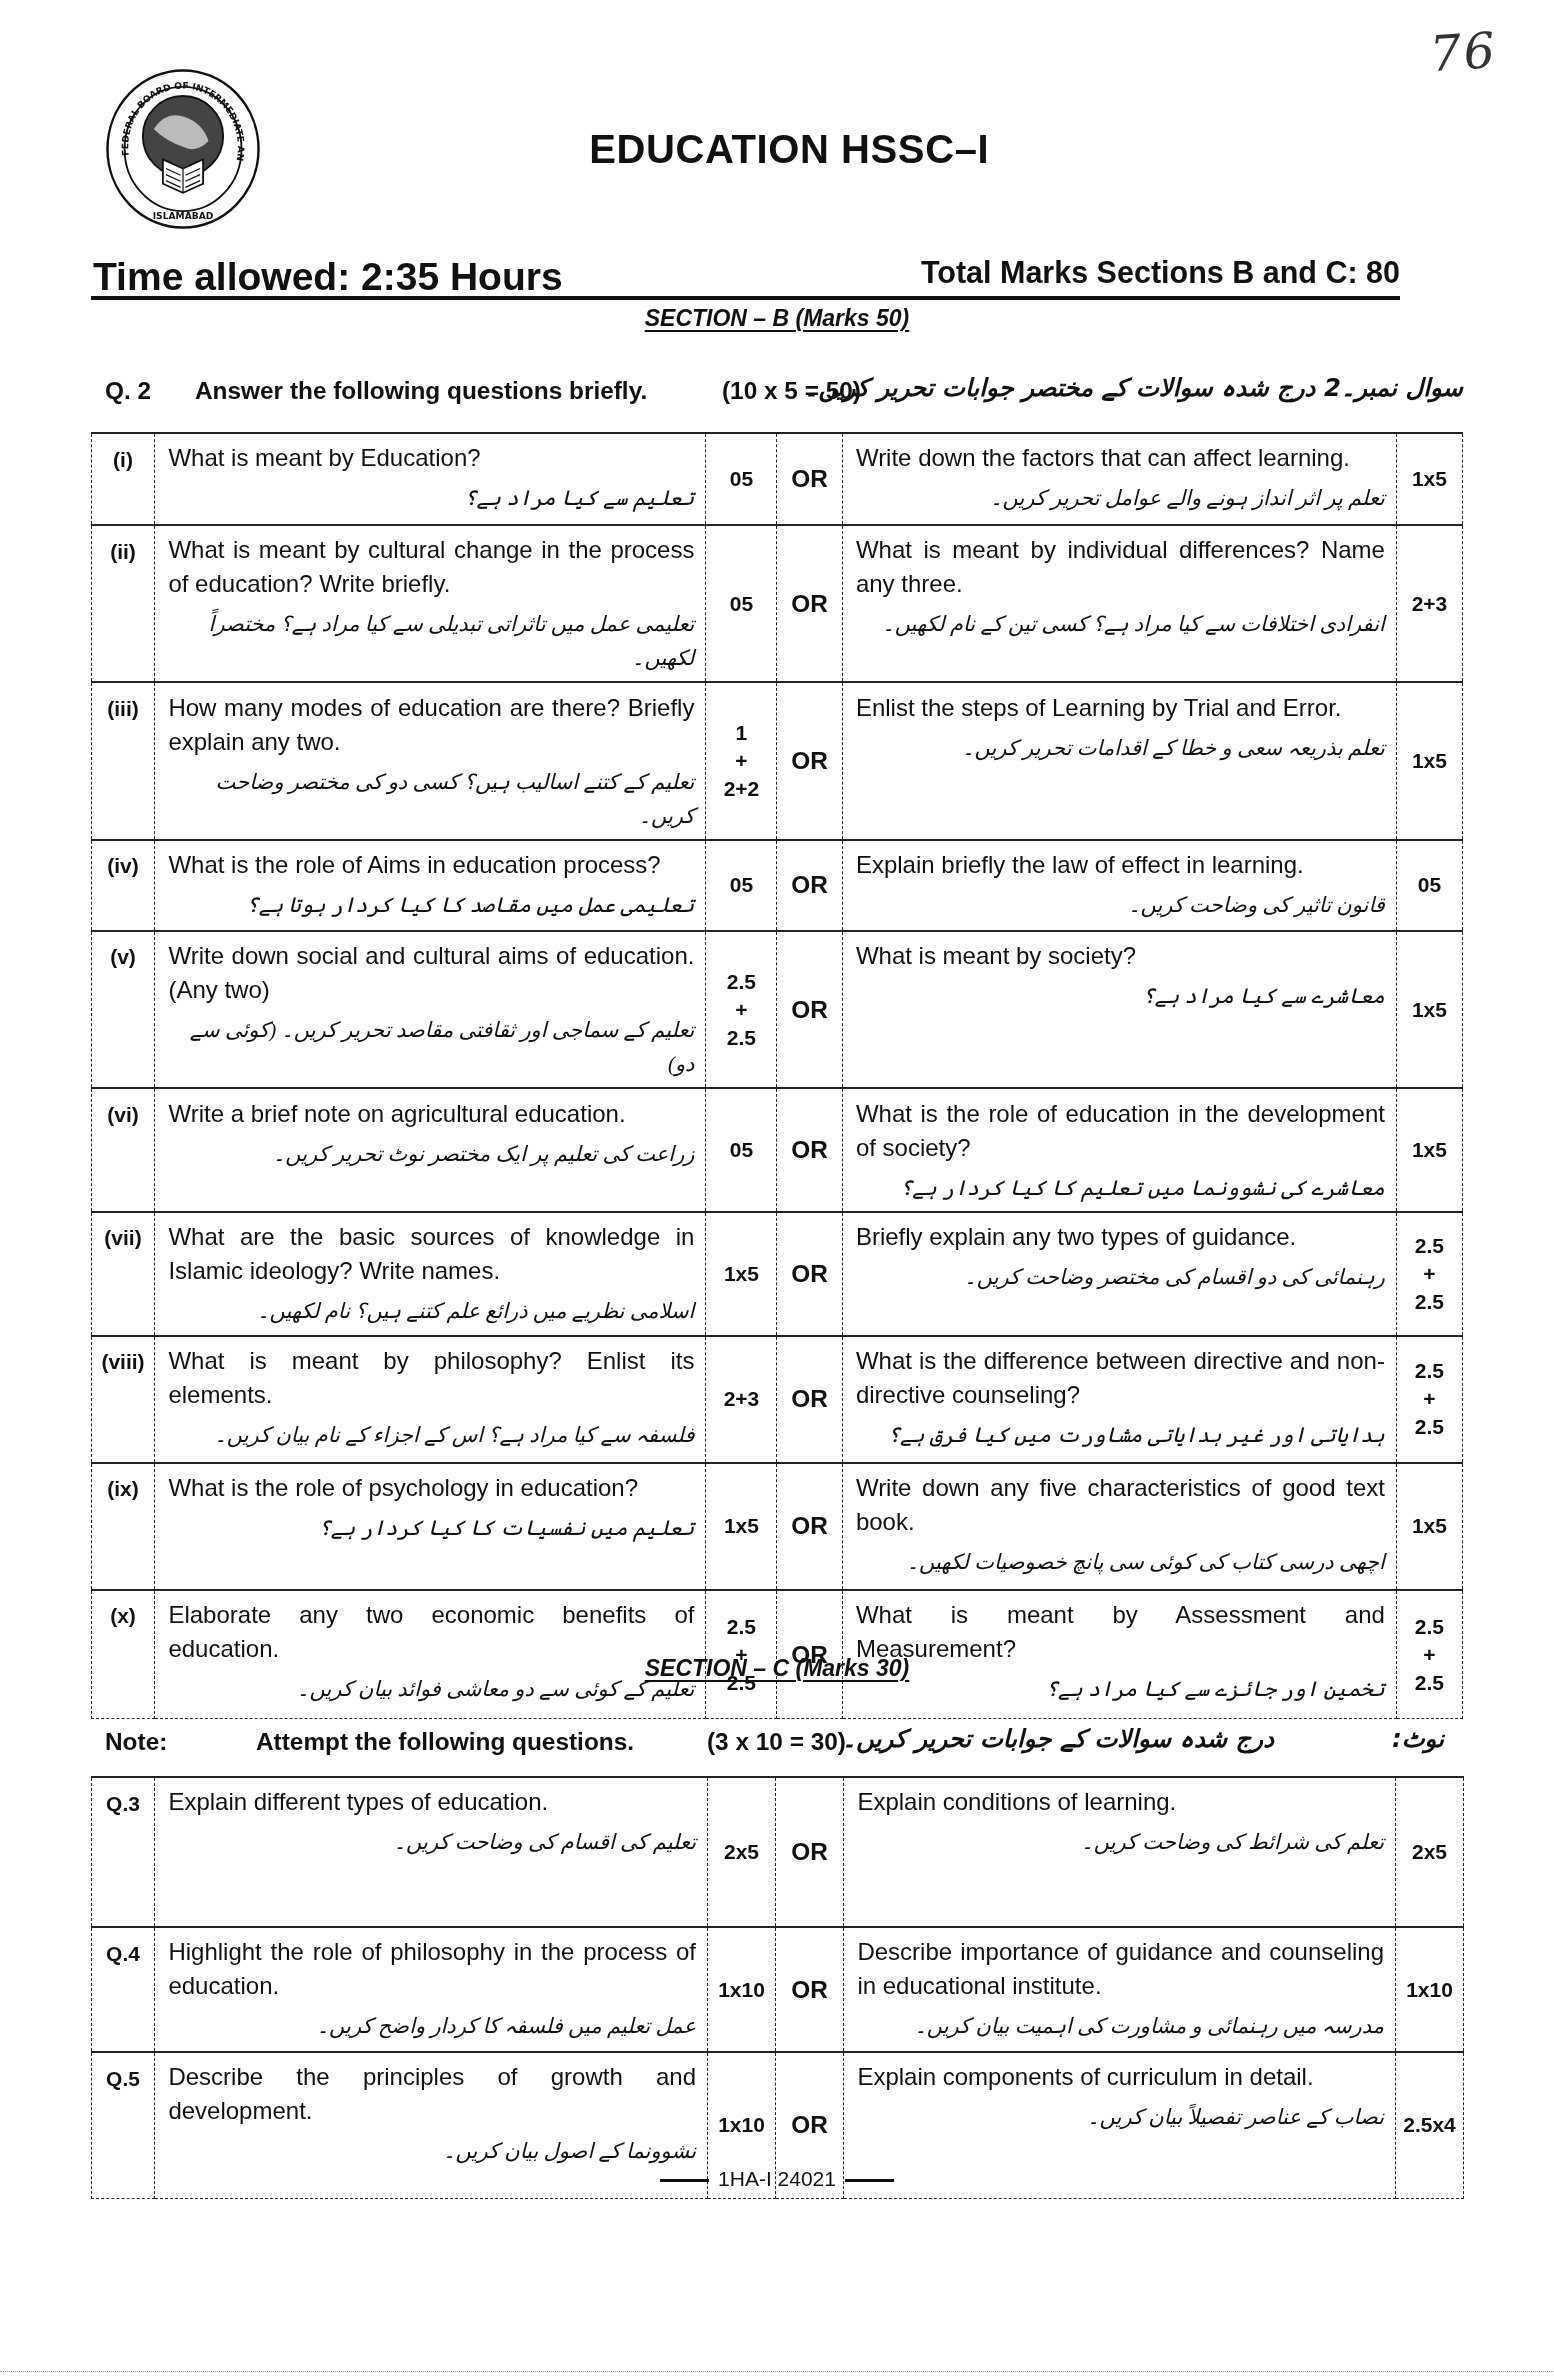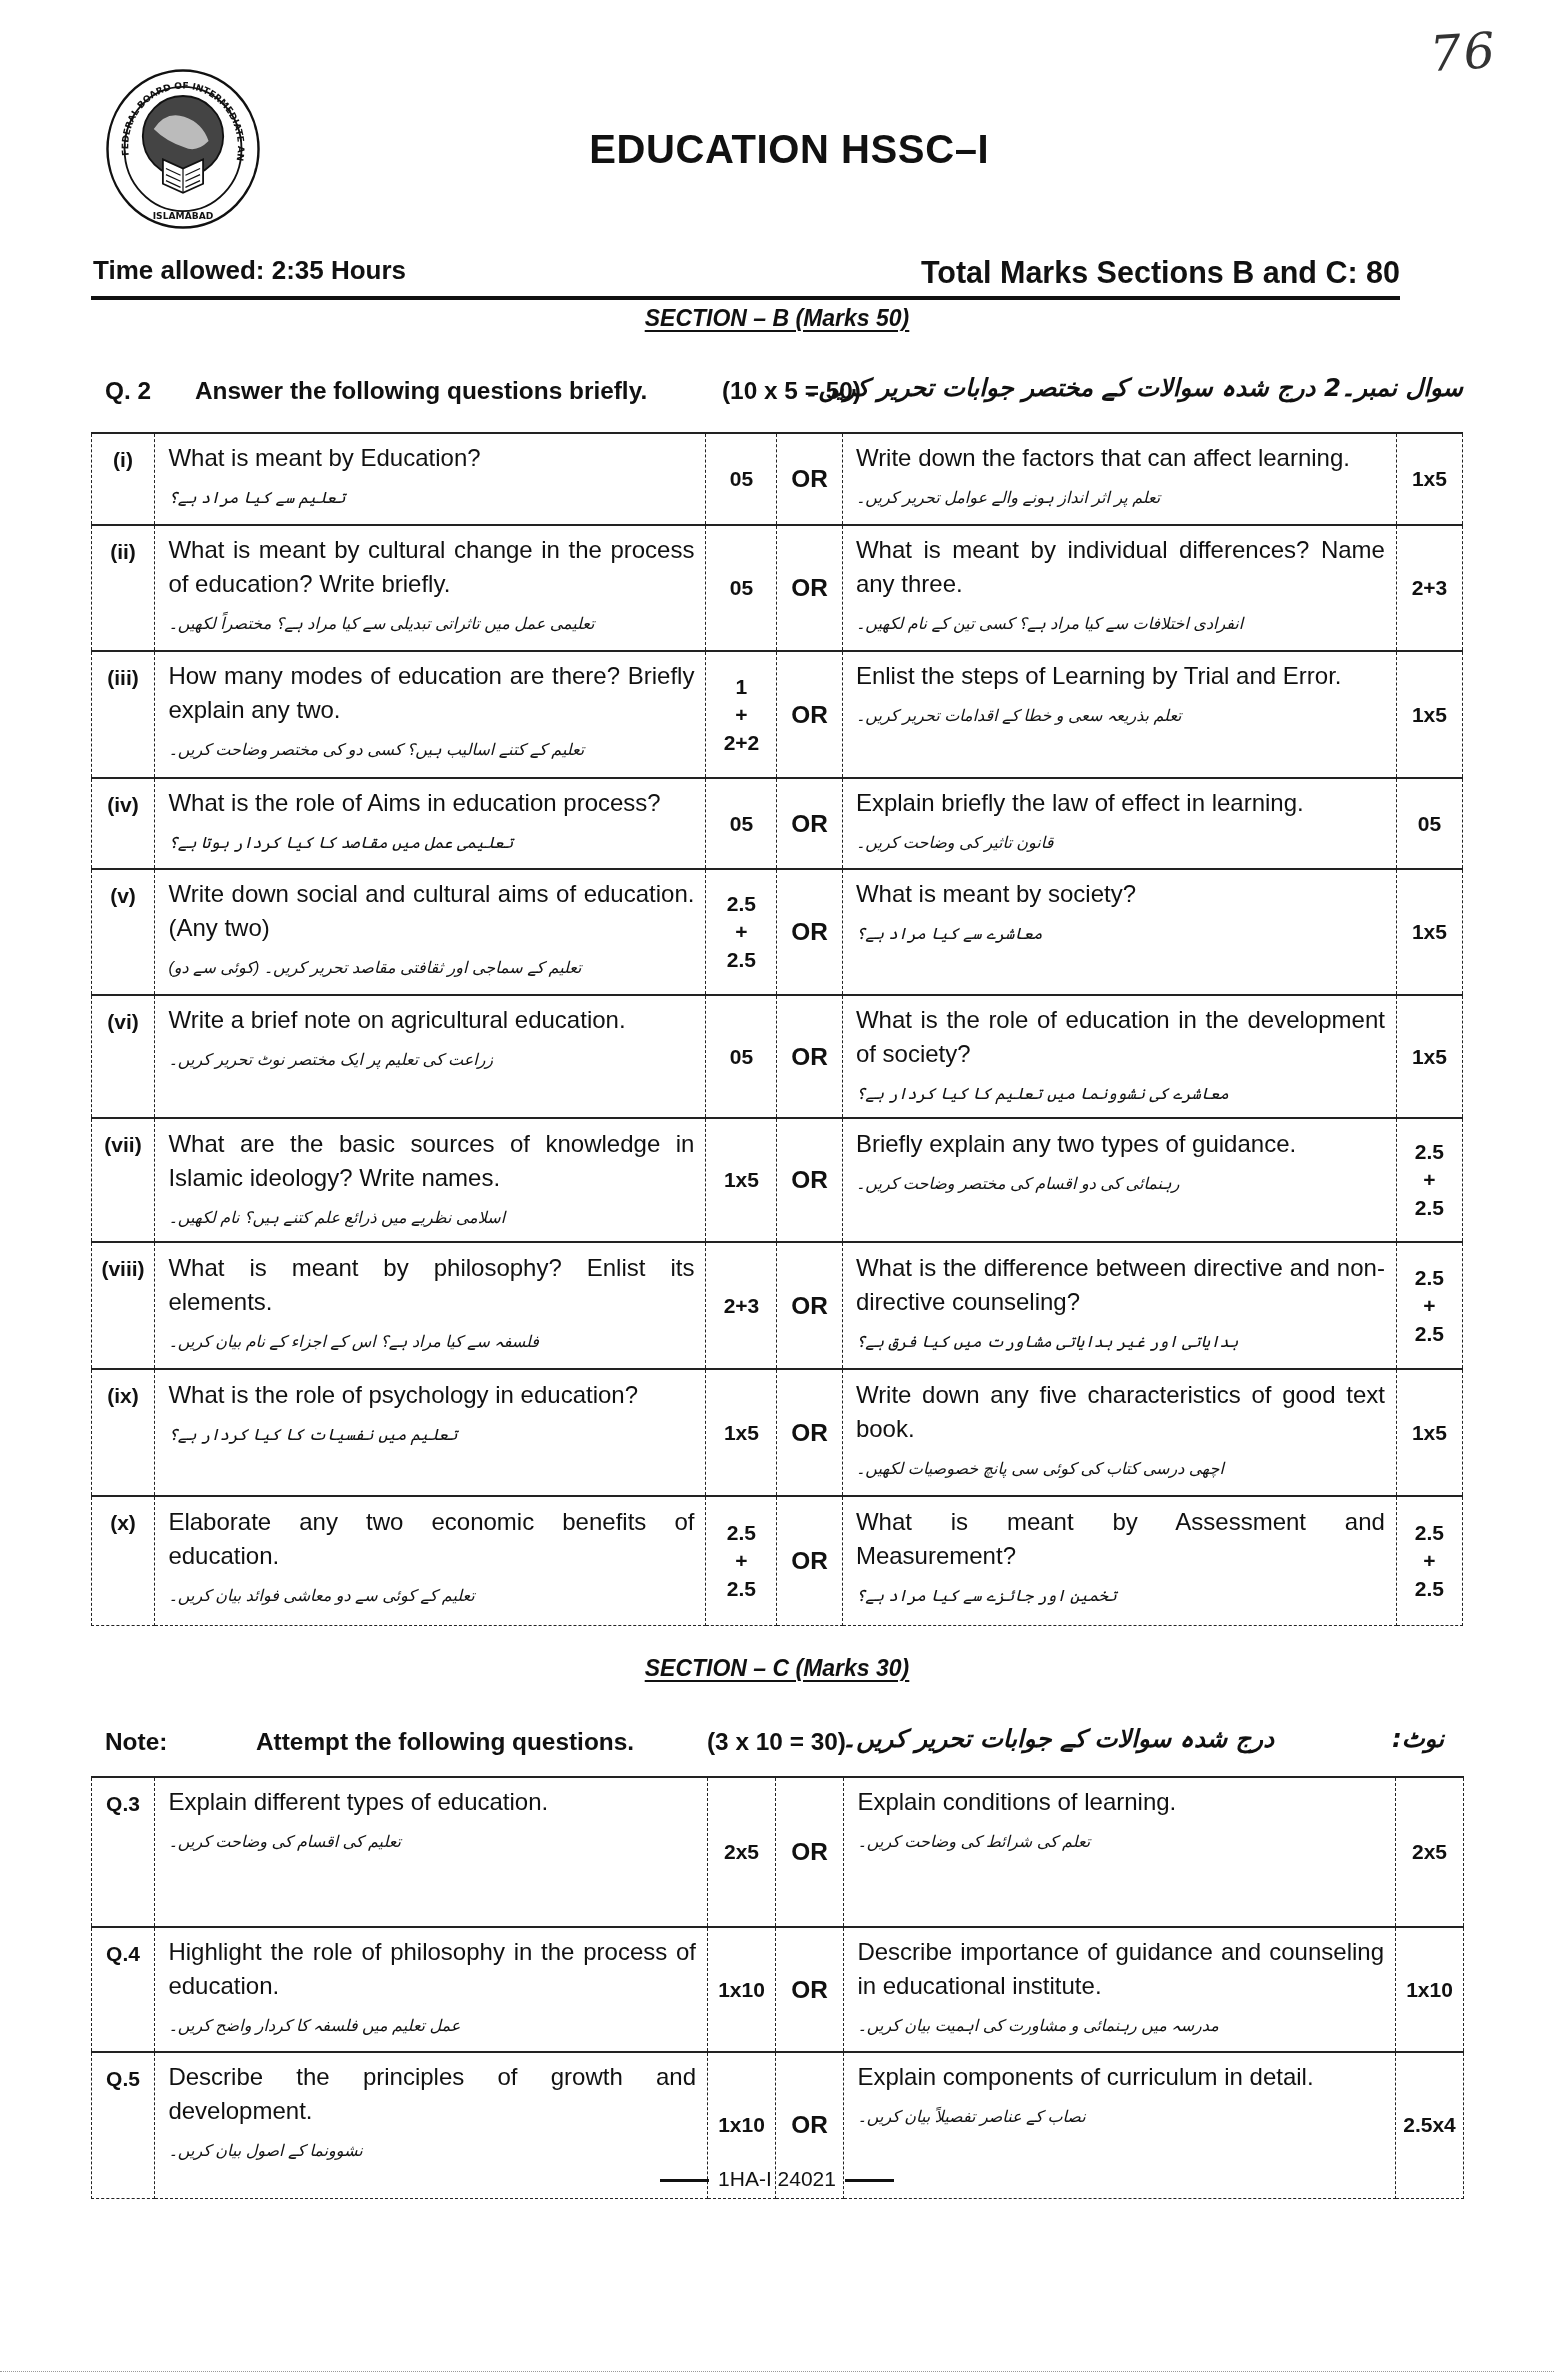--- a/index.html
+++ b/index.html
@@ -9,40 +9,40 @@
   .abs { position: absolute; }
 
   
   .page-mark { left: 1430px; top: 24.4px; font-family: "DejaVu Serif", serif; font-style: italic; font-size: 49px; color: #333; transform: rotate(-4deg); letter-spacing: 2.4px; }
 
   
   .logo { left: 105px; top: 68px; width: 156px; height: 162px; }
 
   .title { left: 0; width: 1554px; top: 127px; text-align: center; font-size: 40px; font-weight: bold; letter-spacing: 0.6px; padding-left: 24.4px; }
 
-  .meta-left { left: 93px; top: 255px; font-size: 26px; font-weight: bold; }
+  .meta-left { left: 93px; top: 255px; font-size: 39px; font-weight: bold; }
   .meta-right { right: 154px; top: 255px; font-size: 30.5px; font-weight: bold; text-align: right; }
   .rule { left: 91px; width: 1309px; top: 296px; height: 3.7px; background: #111; }
 
   .section-head { left: 0; width: 1554px; text-align: center; font-size: 23px; font-weight: bold; font-style: italic; }
   .section-head span { text-decoration: underline; text-decoration-thickness: 1.8px; text-underline-offset: 3.7px; }
 
   .instr { font-size: 24.4px; font-weight: bold; }
   .urdu { direction: rtl; font-family: "DejaVu Sans", sans-serif; font-style: italic; }
 
   
   .qtable { position: absolute; border-collapse: collapse; table-layout: fixed; }
   .qtable td { border: 1.2px dashed #222; vertical-align: top; font-size: 24px; line-height: 34px; }
   .qtable tr { border-top: 2.4px solid #222; }
   .qtable td.num { text-align: center; padding-top: 8.5px; font-weight: bold; font-size: 21px; }
   .qtable td.q { padding: 7.3px 11px 6.1px 13.4px; text-align: justify; }
   .qtable td.marks { text-align: center; vertical-align: middle; font-weight: bold; font-size: 21px; line-height: 28px; }
   .qtable td.or { text-align: center; vertical-align: middle; font-weight: bold; font-size: 24.4px; }
   .q-en { display: block; }
-  .q-ur { display: block; direction: rtl; text-align: left; font-style: italic; font-size: 16px; margin-top: 6.1px; }
+  .q-ur { display: block; direction: rtl; text-align: right; font-style: italic; font-size: 21px; margin-top: 6.1px; font-family: Liberation Serif, serif; }
 
   .footer { left: 0; width: 1554px; top: 2167px; text-align: center; font-size: 21px; }
   .footer .dash { display: inline-block; width: 49px; height: 2.4px; background: #111; vertical-align: middle; margin: 0 3.7px; }
 
   .bottom-dots { left: 0; width: 1554px; top: 2371px; height: 1.2px; border-top: 1.2px dotted #999; }
 </style>
 </head>
 <body>
 
 <div class="abs page-mark">76</div>

